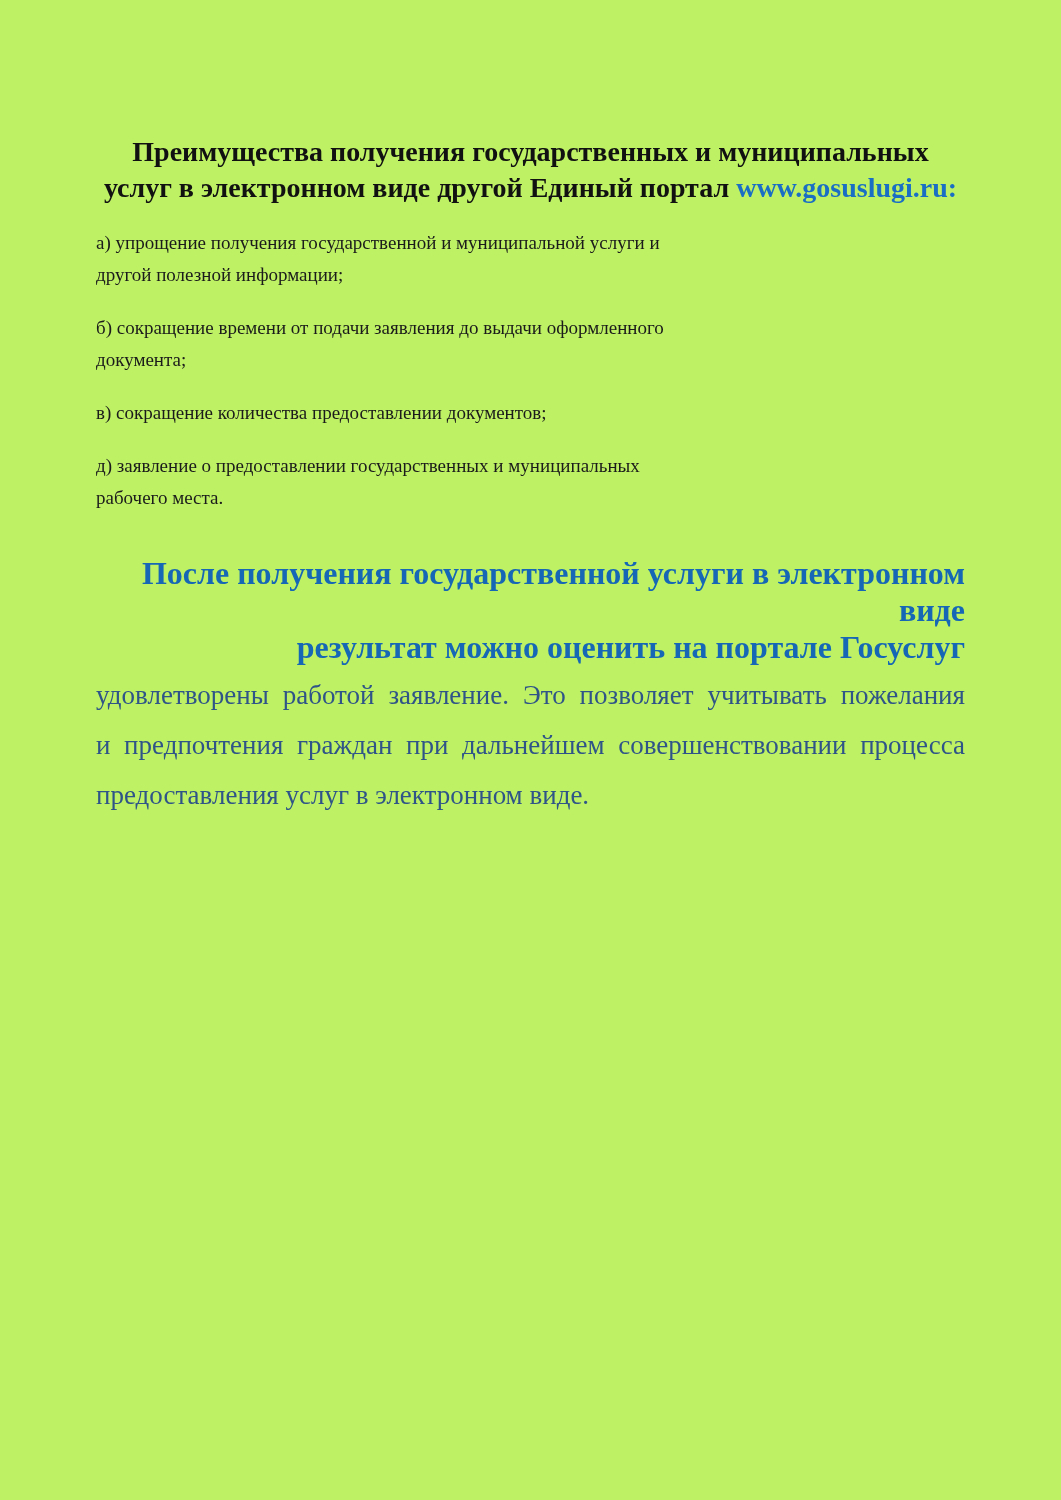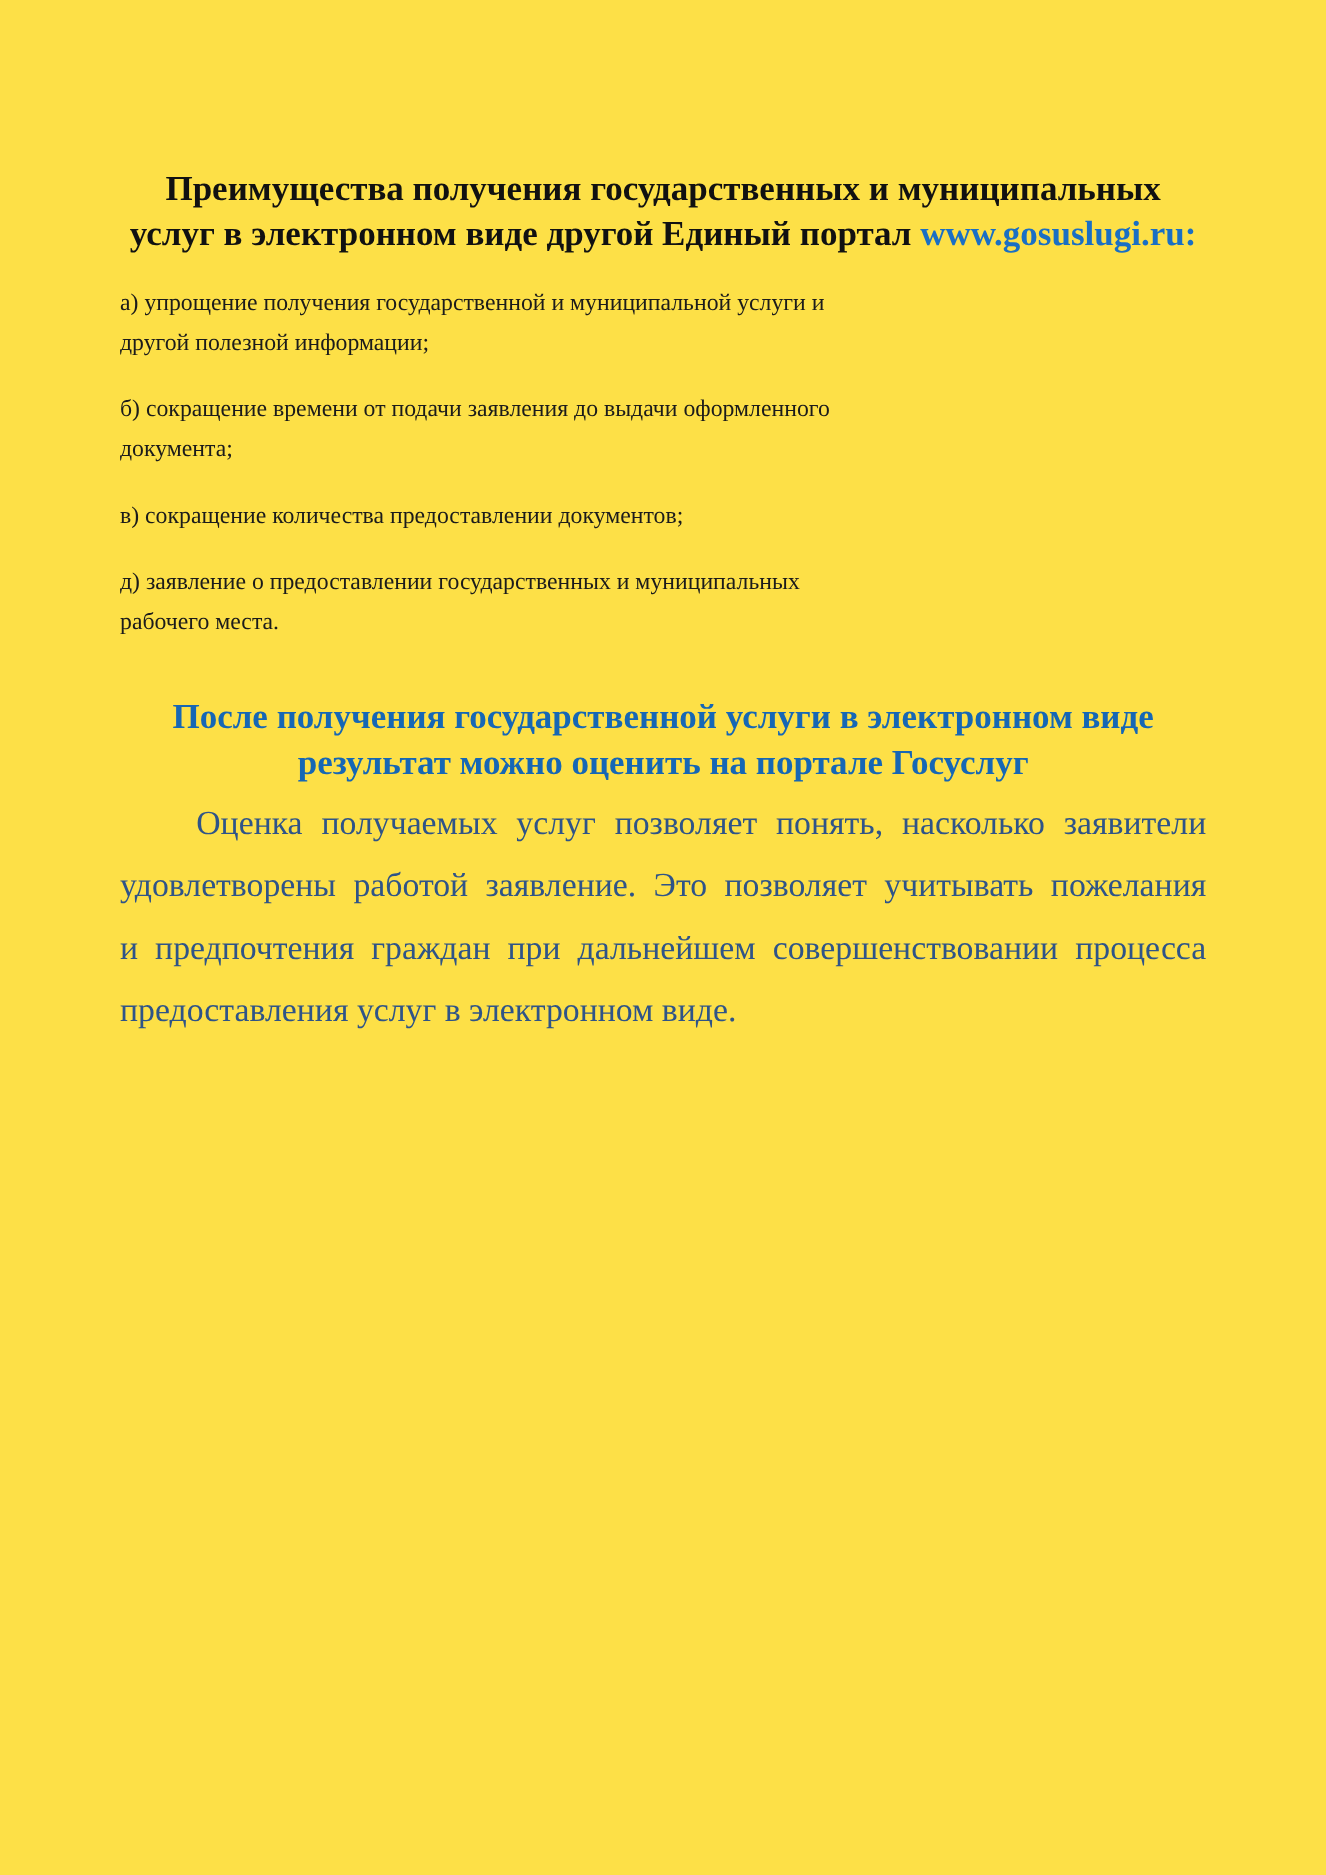--- a/index.html
+++ b/index.html
@@ -5,21 +5,21 @@
   html, body {
     margin: 0;
     padding: 0;
     background: #ffffff;
   }
   .page {
     position: relative;
     width: 1061px;
     height: 1500px;
     margin: 0 auto;
-    background: #fde047;
+    background: #bef264;
     box-sizing: border-box;
     padding: 134px 96px 0 96px;
     font-family: "Liberation Serif", "DejaVu Serif", serif;
     color: #1b1b1b;
     overflow: hidden;
   }
   .doc-title {
     text-align: center;
     font-weight: bold;
     font-size: 28px;
@@ -33,23 +33,23 @@
     text-decoration: none;
     cursor: pointer;
   }
   .benefit {
     font-size: 19px;
     line-height: 32px;
     margin: 0 0 21px 0;
     text-align: left;
   }
   .assessment-heading {
-    text-align: center;
+    text-align: right;
     font-weight: bold;
-    font-size: 28px;
+    font-size: 32px;
     line-height: 37px;
     color: #1667b5;
     margin: 41px 0 0 0;
   }
   .assessment-para {
     color: #2f5488;
     font-size: 27px;
     line-height: 50px;
     margin: 4px 0 0 0;
   }
@@ -90,19 +90,18 @@
     <div>д) заявление о предоставлении государственных и муниципальных</div>
     <div>рабочего места.</div>
   </div>
 
   <div class="assessment-heading">
     <div>После получения государственной услуги в электронном виде</div>
     <div>результат можно оценить на портале Госуслуг</div>
   </div>
 
   <div class="assessment-para">
-    <div class="para-line fill first">Оценка получаемых услуг позволяет понять, насколько заявители</div>
     <div class="para-line fill">удовлетворены работой заявление. Это позволяет учитывать пожелания</div>
     <div class="para-line fill">и предпочтения граждан при дальнейшем совершенствовании процесса</div>
     <div class="para-line">предоставления услуг в электронном виде.</div>
   </div>
 
 </div>
 
 </body></html>

